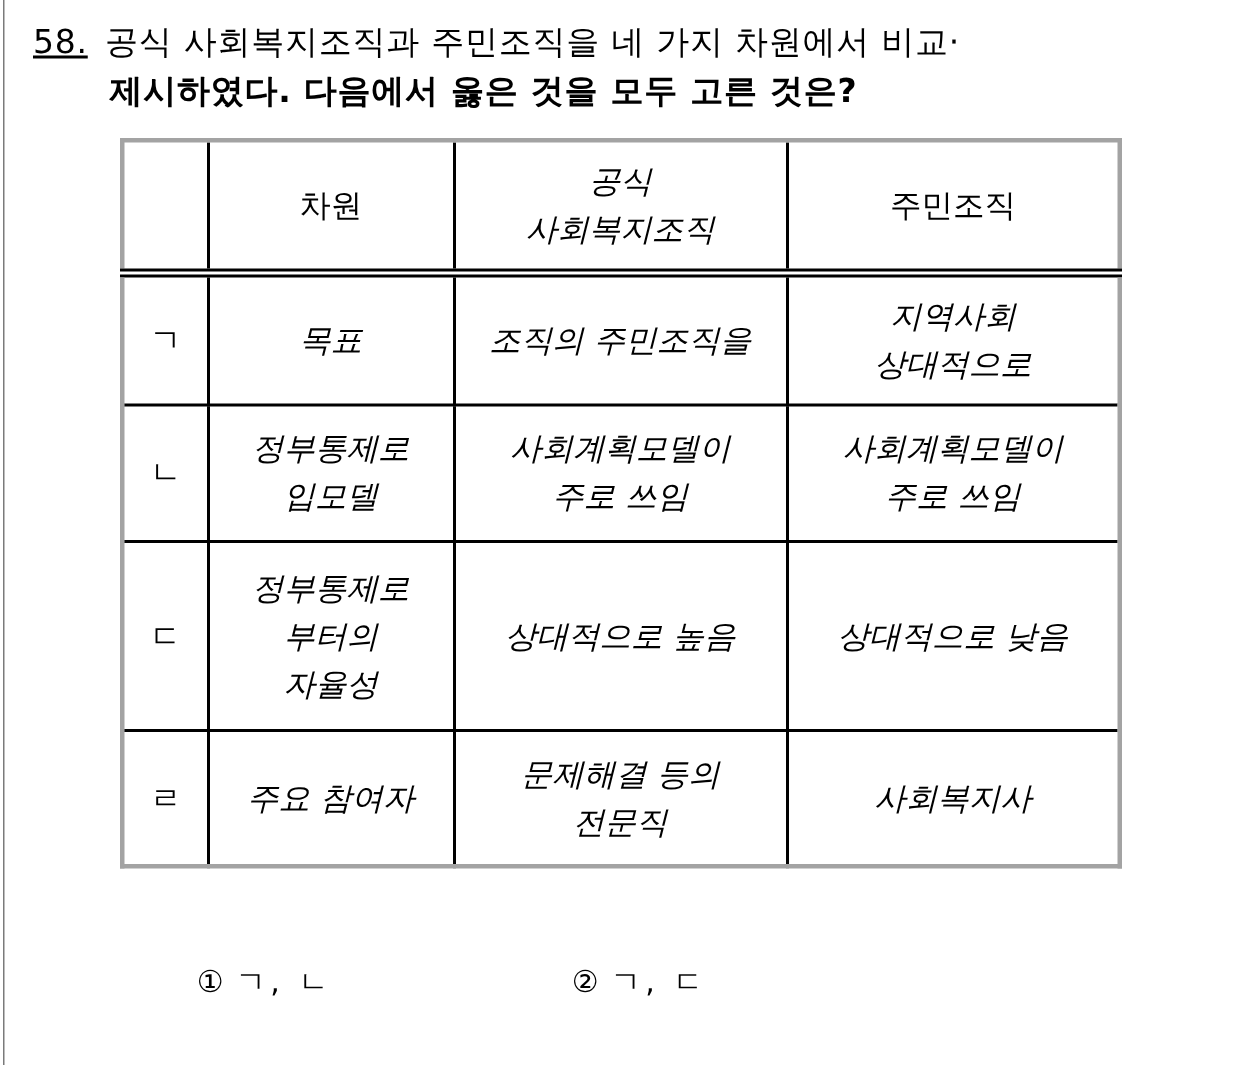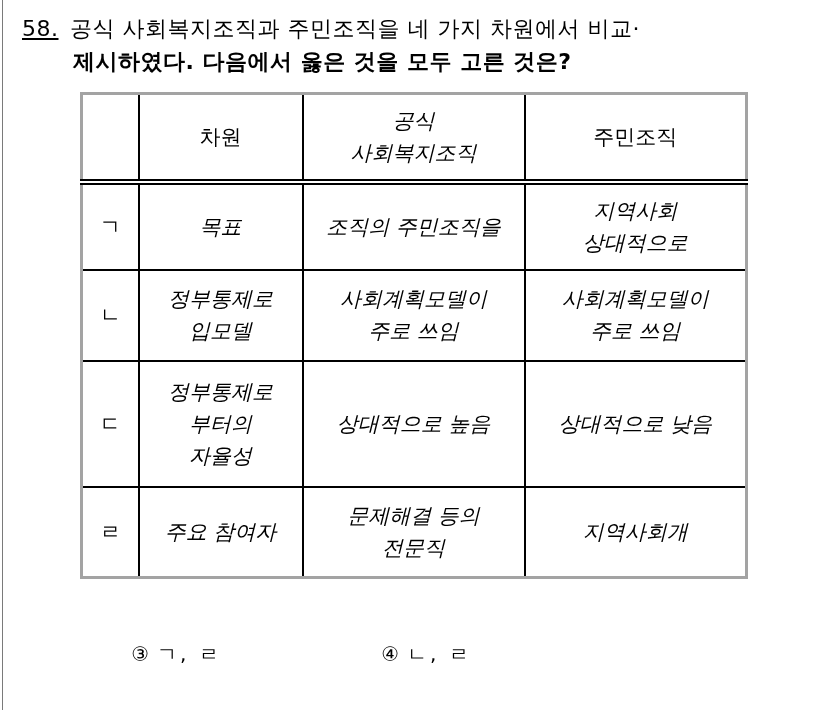--- a/index.html
+++ b/index.html
@@ -174,33 +174,33 @@
     <tr class="h-r4">
       <td>ㄹ</td>
       <td>
         <span class="cell-line">주요 참여자</span>
       </td>
       <td>
         <span class="cell-line">문제해결 등의</span>
         <span class="cell-line">전문직</span>
       </td>
       <td>
-        <span class="cell-line">지역사회개</span>
+        <span class="cell-line">사회복지사</span>
       </td>
     </tr>
   </tbody>
 </table>
 
 <div class="answers">
   <div class="ans-row">
     <div class="ans col1">
-      <span class="circ">③</span><span>ㄱ, ㄹ</span>
+      <span class="circ">①</span><span>ㄱ, ㄴ</span>
     </div>
     <div class="ans col2">
-      <span class="circ">④</span><span>ㄴ, ㄹ</span>
+      <span class="circ">②</span><span>ㄱ, ㄷ</span>
     </div>
   </div>
   <div class="ans-row">
     <div class="ans col1">
       
     </div>
   </div>
 </div>
 
 </body></html>

